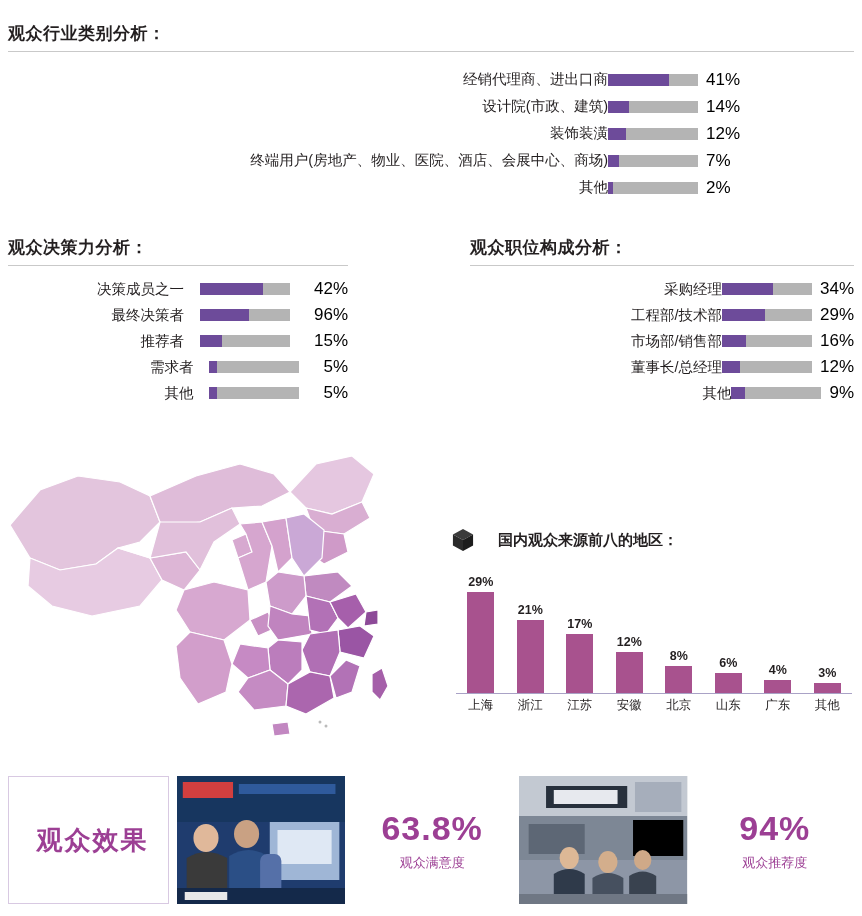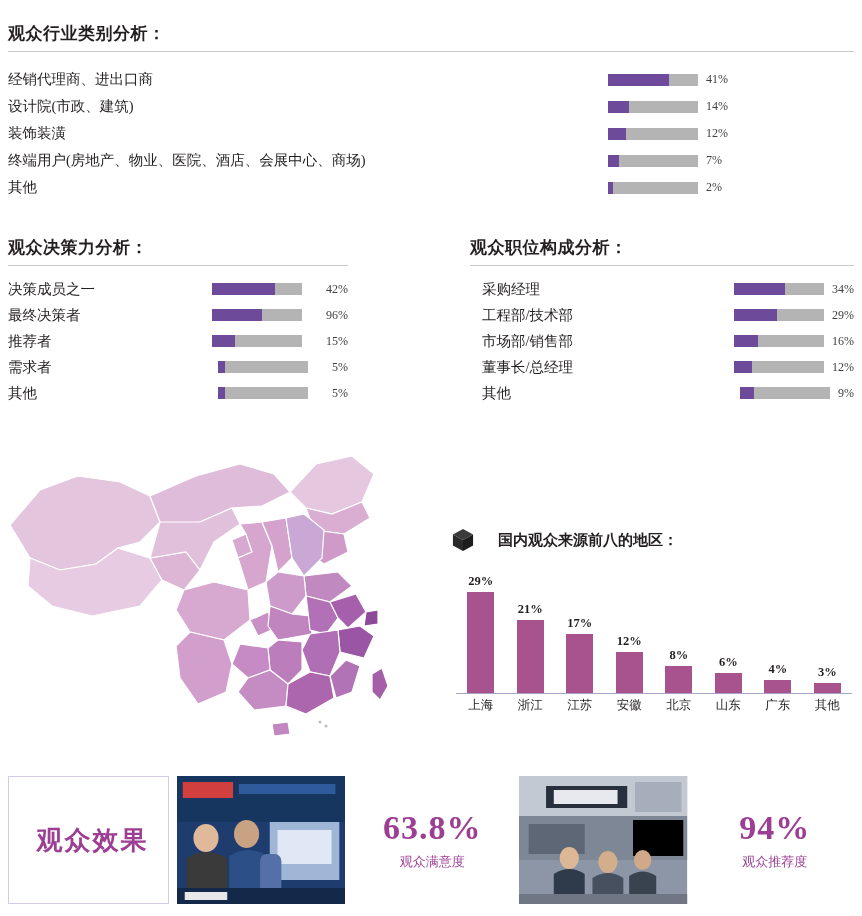--- a/index.html
+++ b/index.html
@@ -4,37 +4,37 @@
 <style>
   * { box-sizing: border-box; }
   html, body {
     margin: 0; padding: 0;
     width: 862px; height: 916px;
     background: #ffffff;
     font-family: "Liberation Sans", "DejaVu Sans", sans-serif;
     color: #231f20;
     overflow: hidden;
   }
-  .page { position: relative; width: 862px; height: 916px; font-family: Liberation Serif, serif; }
+  .page { position: relative; width: 862px; height: 916px; }
 
   
   .sect-title {
     font-size: 17px;
     font-weight: bold;
     color: #231f20;
     letter-spacing: 0.5px;
     padding-bottom: 6px;
   }
   .sect-rule {
     border-bottom: 1px solid #c9c9c9;
     margin-bottom: 10px;
   }
 
   
-  .rowlist { width: 100%; }
+  .rowlist { width: 100%; text-align: right; }
   .row {
     display: flex;
     align-items: center;
     height: 27px;
   }
   .row .lbl {
     font-size: 14.5px;
     color: #231f20;
     white-space: nowrap;
   }
@@ -43,22 +43,22 @@
     background: #b4b4b4;
     position: relative;
     flex: none;
   }
   .row .barfill {
     position: absolute;
     left: 0; top: 0; bottom: 0;
     background: #6d4b9a;
   }
   .row .pct {
-    font-size: 12px;
-    color: #404040;
+    font-size: 17px;
+    color: #000000;
     white-space: nowrap;
   }
 
   
   #sec-industry { position: absolute; left: 8px; top: 22px; width: 846px; }
   #sec-industry .row .lbl { width: 600px; }
   #sec-industry .row .barwrap { width: 90px; }
   #sec-industry .row .pct { margin-left: 8px; }
   #sec-industry .rowlist { padding-top: 4px; }
 

